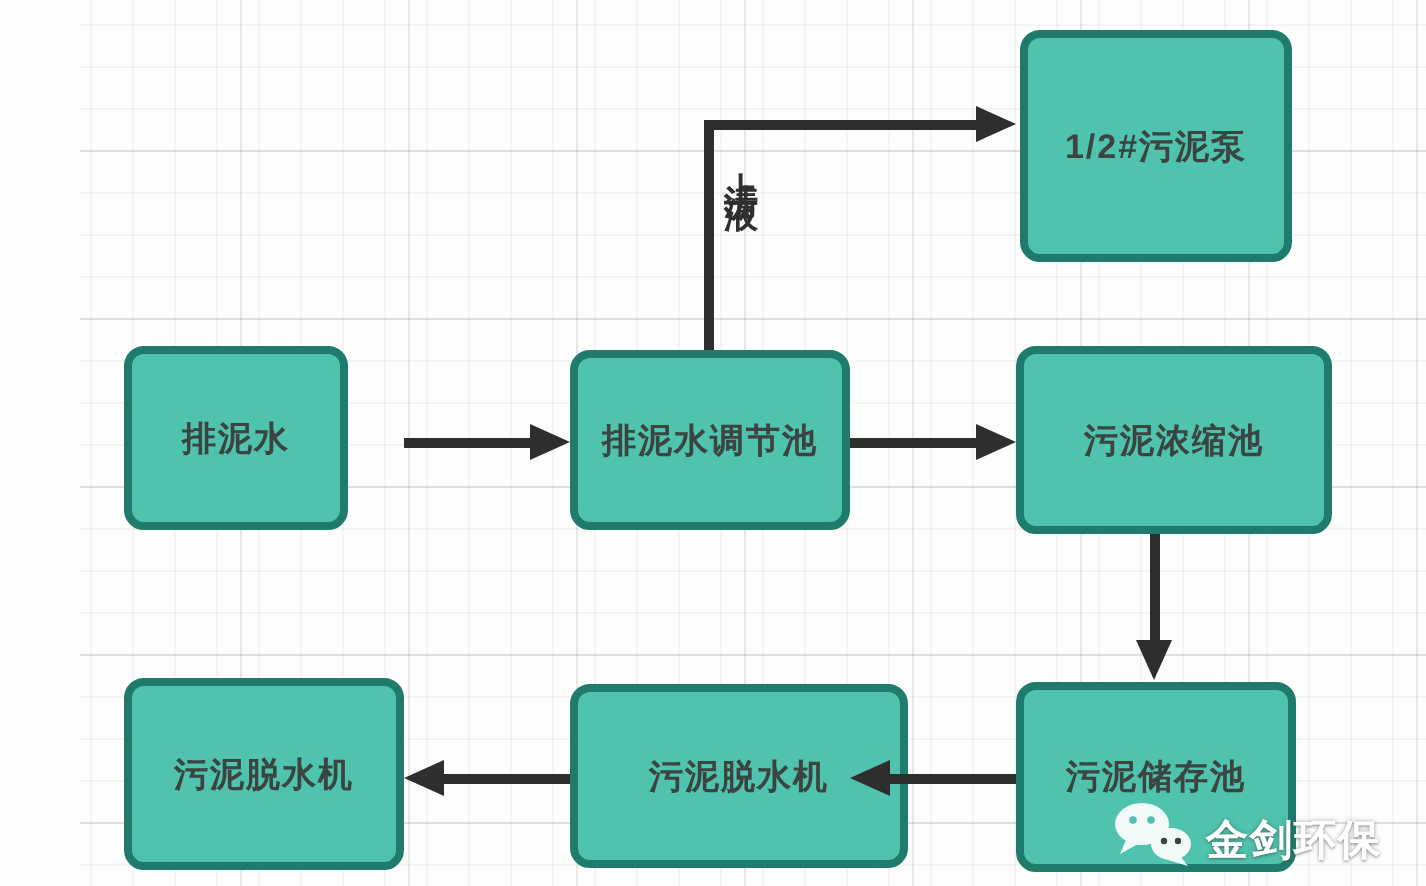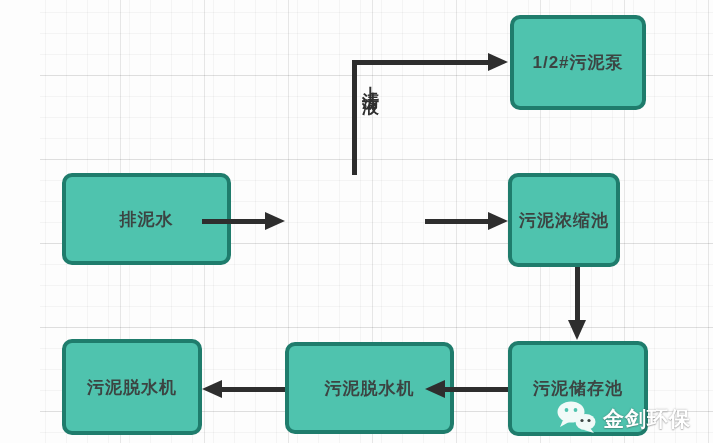--- a/index.html
+++ b/index.html
@@ -37,39 +37,42 @@
   .watermark{
     position:absolute;left:556px;top:400px;
     display:flex;align-items:center;gap:5px;
   }
   .wm-text{
     color:#ffffff;font-size:21px;font-weight:bold;letter-spacing:1px;
     text-shadow:0 0 2px rgba(60,60,60,0.45), 0 1px 1px rgba(60,60,60,0.25);
     white-space:nowrap;
   }
   
-  #n-pump{left:510px;top:15px;width:136px;height:95px;}
-  #n-drain{left:62px;top:173px;width:169px;height:92px;}
+  #n-pump{left:510px;top:15px;width:136px;height:116px;}
+  #n-drain{left:62px;top:173px;width:112px;height:92px;}
   #n-regulate{left:285px;top:175px;width:140px;height:90px;}
-  #n-thicken{left:508px;top:173px;width:112px;height:94px;}
+  #n-thicken{left:508px;top:173px;width:158px;height:94px;}
   #n-storage{left:508px;top:341px;width:140px;height:95px;}
   #n-dewater{left:285px;top:342px;width:169px;height:92px;}
   #n-dispose{left:62px;top:339px;width:140px;height:96px;}
 </style>
 </head>
 <body>
 
 <div class="stage">
   <div class="grid"></div>
 
   <div class="node" id="n-pump">
     <span>1/2#污泥泵</span>
   </div>
   <div class="node" id="n-drain">
     <span>排泥水</span>
+  </div>
+  <div class="node" id="n-regulate">
+    <span>排泥水调节池</span>
   </div>
   <div class="node" id="n-thicken">
     <span>污泥浓缩池</span>
   </div>
   <div class="node" id="n-storage">
     <span>污泥储存池</span>
   </div>
   <div class="node" id="n-dewater">
     <span>污泥脱水机</span>
   </div>

